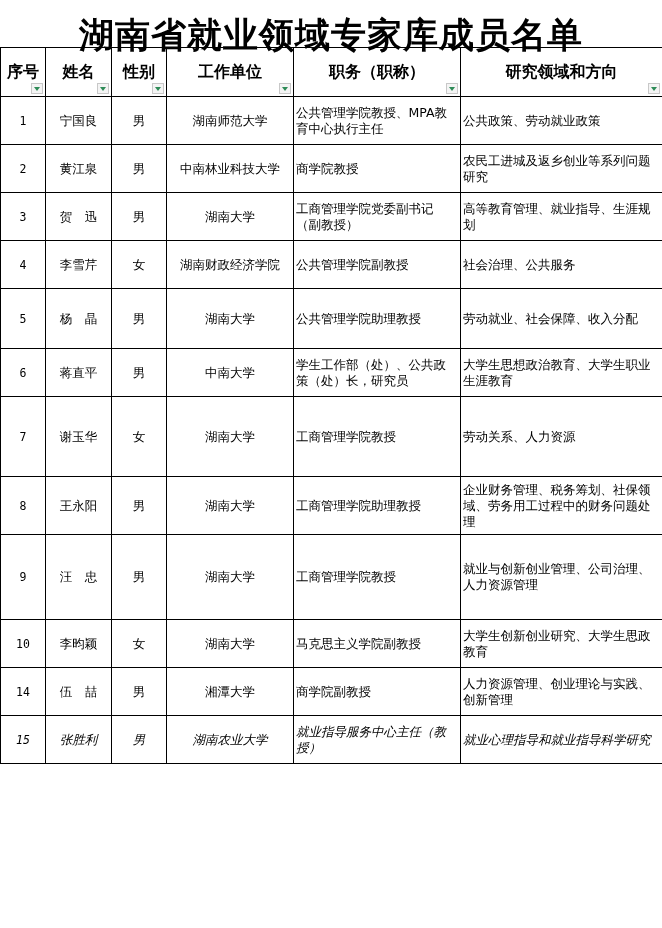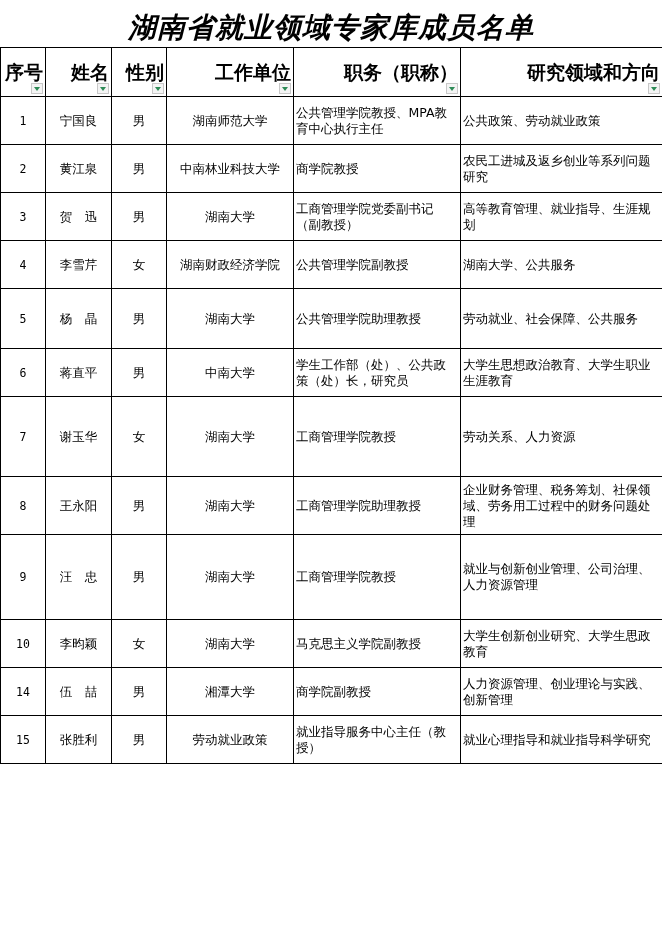--- a/index.html
+++ b/index.html
@@ -1,27 +1,27 @@
 <!DOCTYPE html>
 <html><head>
 <meta charset="utf-8">
 <style>
   html, body { margin: 0; padding: 0; background: #ffffff; }
   body { width: 662px; height: 928px; overflow: hidden; position: relative;
          font-family: "DejaVu Sans", "Liberation Sans", sans-serif; color: #000; }
-  .title { position: absolute; left: 0; top: 4px; width: 662px; height: 47px;
+  .title { position: absolute; left: 0; top: 12px; width: 662px; height: 47px;
            display: flex; align-items: center; justify-content: center;
            font-family: "DejaVu Serif", "Liberation Serif", serif;
-           font-size: 28px; font-weight: bold; letter-spacing: 1px; font-style: italic; }
+           font-size: 35px; font-weight: bold; letter-spacing: 1px; }
   table { position: absolute; left: 0; top: 47px; border-collapse: collapse;
           table-layout: fixed; width: 662px; }
   td, th { border: 1.5px solid #000; padding: 0 2px; font-size: 12.5px; line-height: 16px;
            overflow: hidden; }
-  th { height: 48px; font-size: 19px; font-weight: bold; position: relative;
-       font-family: "DejaVu Serif", "Liberation Serif", serif; text-align: right; }
+  th { height: 48px; font-size: 16px; font-weight: bold; position: relative;
+       font-family: "DejaVu Serif", "Liberation Serif", serif; text-align: center; }
   th .lbl { display: inline-block; }
   .filter { position: absolute; right: 2px; bottom: 2px; width: 12px; height: 11px;
             border: 1px solid #c8c8c8; background: #f4f4f4; box-sizing: border-box; }
   .filter::after { content: ""; position: absolute; left: 2px; top: 3px;
                    border-left: 3.5px solid transparent; border-right: 3.5px solid transparent;
                    border-top: 4px solid #2e8b57; }
   td.c { text-align: center; }
   td.l { text-align: left; }
   td.num { font-family: "DejaVu Sans Mono", "Liberation Mono", monospace; font-size: 11.5px; }
   td.nm { letter-spacing: 0px; }
@@ -74,29 +74,29 @@
         <td class="c">湖南大学</td>
         <td class="l">工商管理学院党委副书记（副教授）</td>
         <td class="l">高等教育管理、就业指导、生涯规划</td>
       </tr>
       <tr style="height: 48px;">
         <td class="c num">4</td>
         <td class="c nm">李雪芹</td>
         <td class="c">女</td>
         <td class="c">湖南财政经济学院</td>
         <td class="l">公共管理学院副教授</td>
-        <td class="l">湖南大学、公共服务</td>
+        <td class="l">社会治理、公共服务</td>
       </tr>
       <tr style="height: 60px;">
         <td class="c num">5</td>
         <td class="c nm">杨　晶</td>
         <td class="c">男</td>
         <td class="c">湖南大学</td>
         <td class="l">公共管理学院助理教授</td>
-        <td class="l">劳动就业、社会保障、公共服务</td>
+        <td class="l">劳动就业、社会保障、收入分配</td>
       </tr>
       <tr style="height: 48px;">
         <td class="c num">6</td>
         <td class="c nm">蒋直平</td>
         <td class="c">男</td>
         <td class="c">中南大学</td>
         <td class="l">学生工作部（处）、公共政策（处）长，研究员</td>
         <td class="l">大学生思想政治教育、大学生职业生涯教育</td>
       </tr>
       <tr style="height: 80px;">
@@ -132,22 +132,22 @@
         <td class="l">大学生创新创业研究、大学生思政教育</td>
       </tr>
       <tr style="height: 48px; margin-top: 34px;">
         <td class="c num">14</td>
         <td class="c nm">伍　喆</td>
         <td class="c">男</td>
         <td class="c">湘潭大学</td>
         <td class="l">商学院副教授</td>
         <td class="l">人力资源管理、创业理论与实践、创新管理</td>
       </tr>
-      <tr style="height: 48px;">
+      <tr style="height: 48px; font-style: italic;">
         <td class="c num">15</td>
         <td class="c nm">张胜利</td>
         <td class="c">男</td>
-        <td class="c">劳动就业政策</td>
+        <td class="c">湖南农业大学</td>
         <td class="l">就业指导服务中心主任（教授）</td>
         <td class="l">就业心理指导和就业指导科学研究</td>
       </tr>
     </tbody>
 </table>
 
 </body></html>

